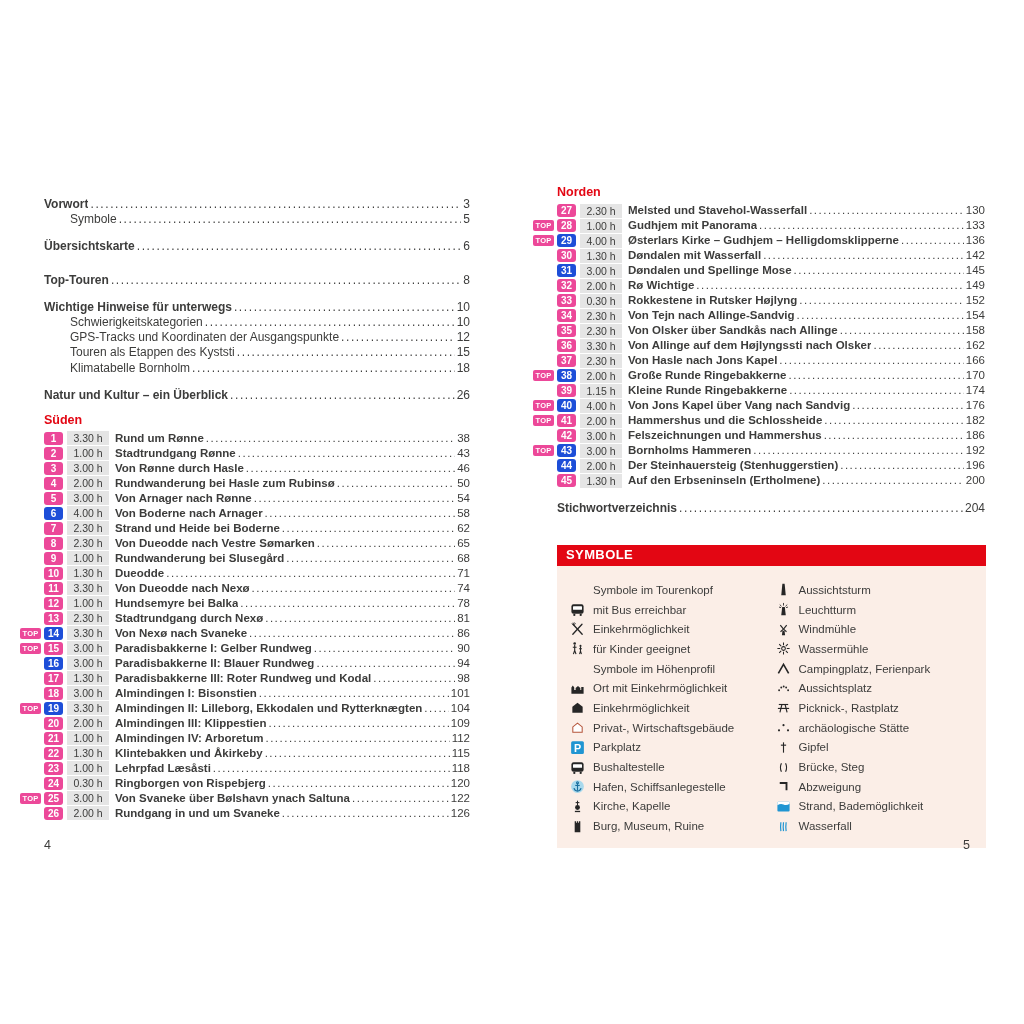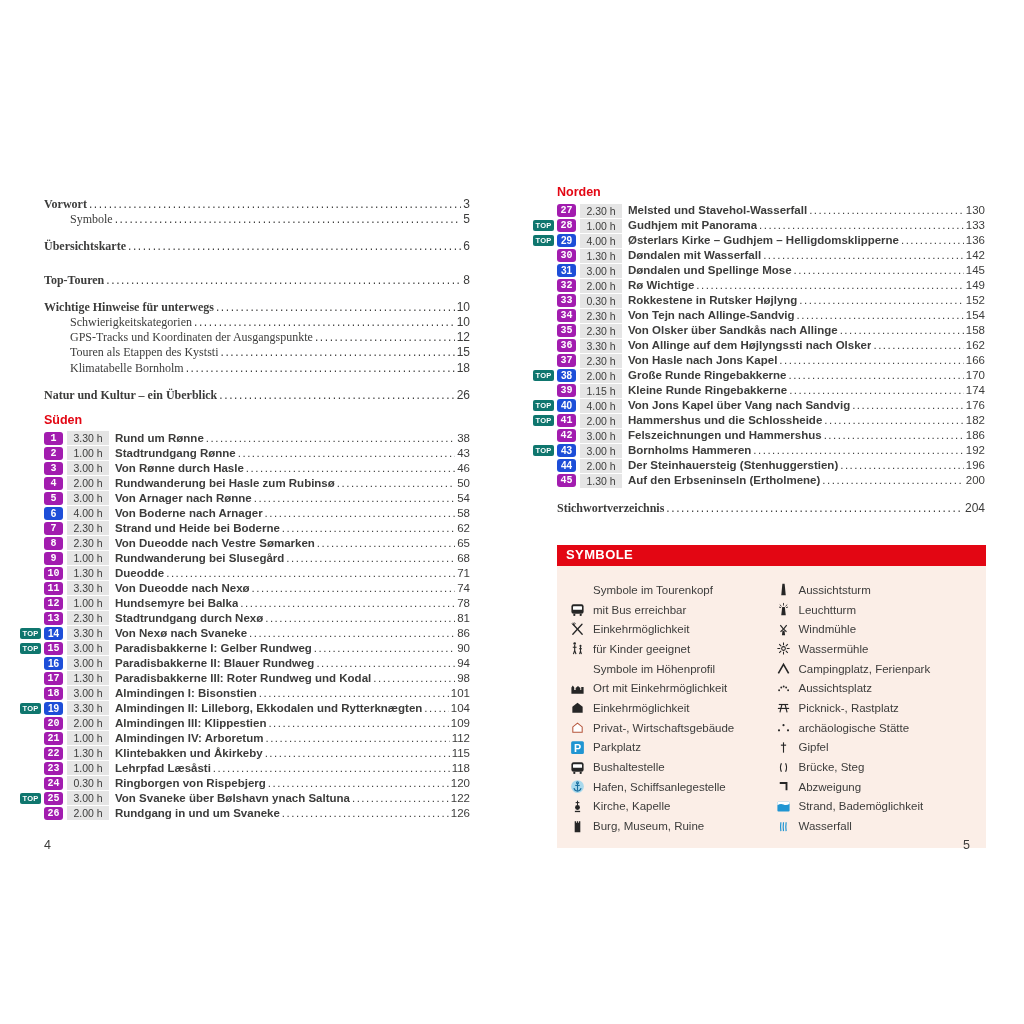--- a/index.html
+++ b/index.html
@@ -15,39 +15,39 @@
 
   .main-title{margin:0 0 0 24px;font-size:19.5px;line-height:22px;font-weight:bold;
     color:#e30613;letter-spacing:0.3px;}
 
   .front-list{margin:16px 0 0 24px;}
   .toc-row{display:flex;align-items:baseline;height:15.2px;font-size:12px;line-height:15.2px;}
   .toc-row.gap{margin-top:12px;}
   .toc-row.gap2{margin-top:18px;}
   .toc-row.indent{padding-left:26px;}
   .toc-row.bold .toc-label{font-weight:bold;}
-  .toc-label{flex:0 1 auto;white-space:nowrap;overflow:hidden;font-family:Liberation Serif, serif;}
+  .toc-label{flex:0 1 auto;white-space:nowrap;overflow:hidden;}
   .leader{flex:1 1 0;overflow:hidden;white-space:nowrap;min-width:6px;}
   .leader::after{
     content:"..................................................................................................................................";
     letter-spacing:1.6px;margin-left:2px;color:#3c3c3b;font-weight:normal;
   }
   .pg{flex:0 0 auto;padding-left:2px;}
 
   .section-label{margin:11px 0 4px 24px;font-size:12.5px;line-height:13px;
     font-weight:bold;color:#e30613;}
   #col-right .section-label{margin-top:0;}
 
   .tour-row{display:flex;align-items:center;height:15px;font-size:11.5px;line-height:15px;}
   .top-slot{flex:0 0 24px;display:flex;align-items:center;}
-  .top-badge{background:#0f766e;color:#fff;font-size:7.5px;font-weight:bold;
+  .top-badge{background:#ec4899;color:#fff;font-size:7.5px;font-weight:bold;
     border-radius:2px;padding:2px 2.5px 1.5px;line-height:1;letter-spacing:0.2px;}
   .num-badge{flex:0 0 19px;height:12.5px;border-radius:3px;margin-right:4px;
     color:#fff;font-size:10px;font-weight:bold;text-align:center;line-height:13px;}
-  .num-badge.blue{background:#a21caf;font-family:Liberation Mono, monospace;}
+  .num-badge.blue{background:#ec4899;}
   .num-badge.red{background:#1d4ed8;}
   .time-chip{flex:0 0 42px;background:#e5e5e5;font-size:10.5px;text-align:center;
     margin-right:6px;padding:1px 0;line-height:12px;color:#3c3c3b;}
   .tour-title{flex:0 1 auto;font-weight:bold;white-space:nowrap;overflow:hidden;}
   .tour-row .leader::after{letter-spacing:1.5px;}
 
   .index-row{margin:13px 0 0 24px;}
 
   #symbols{position:absolute;left:557px;top:545px;width:429px;}
   .sym-header{background:#e30613;color:#fff;font-size:13px;font-weight:bold;

